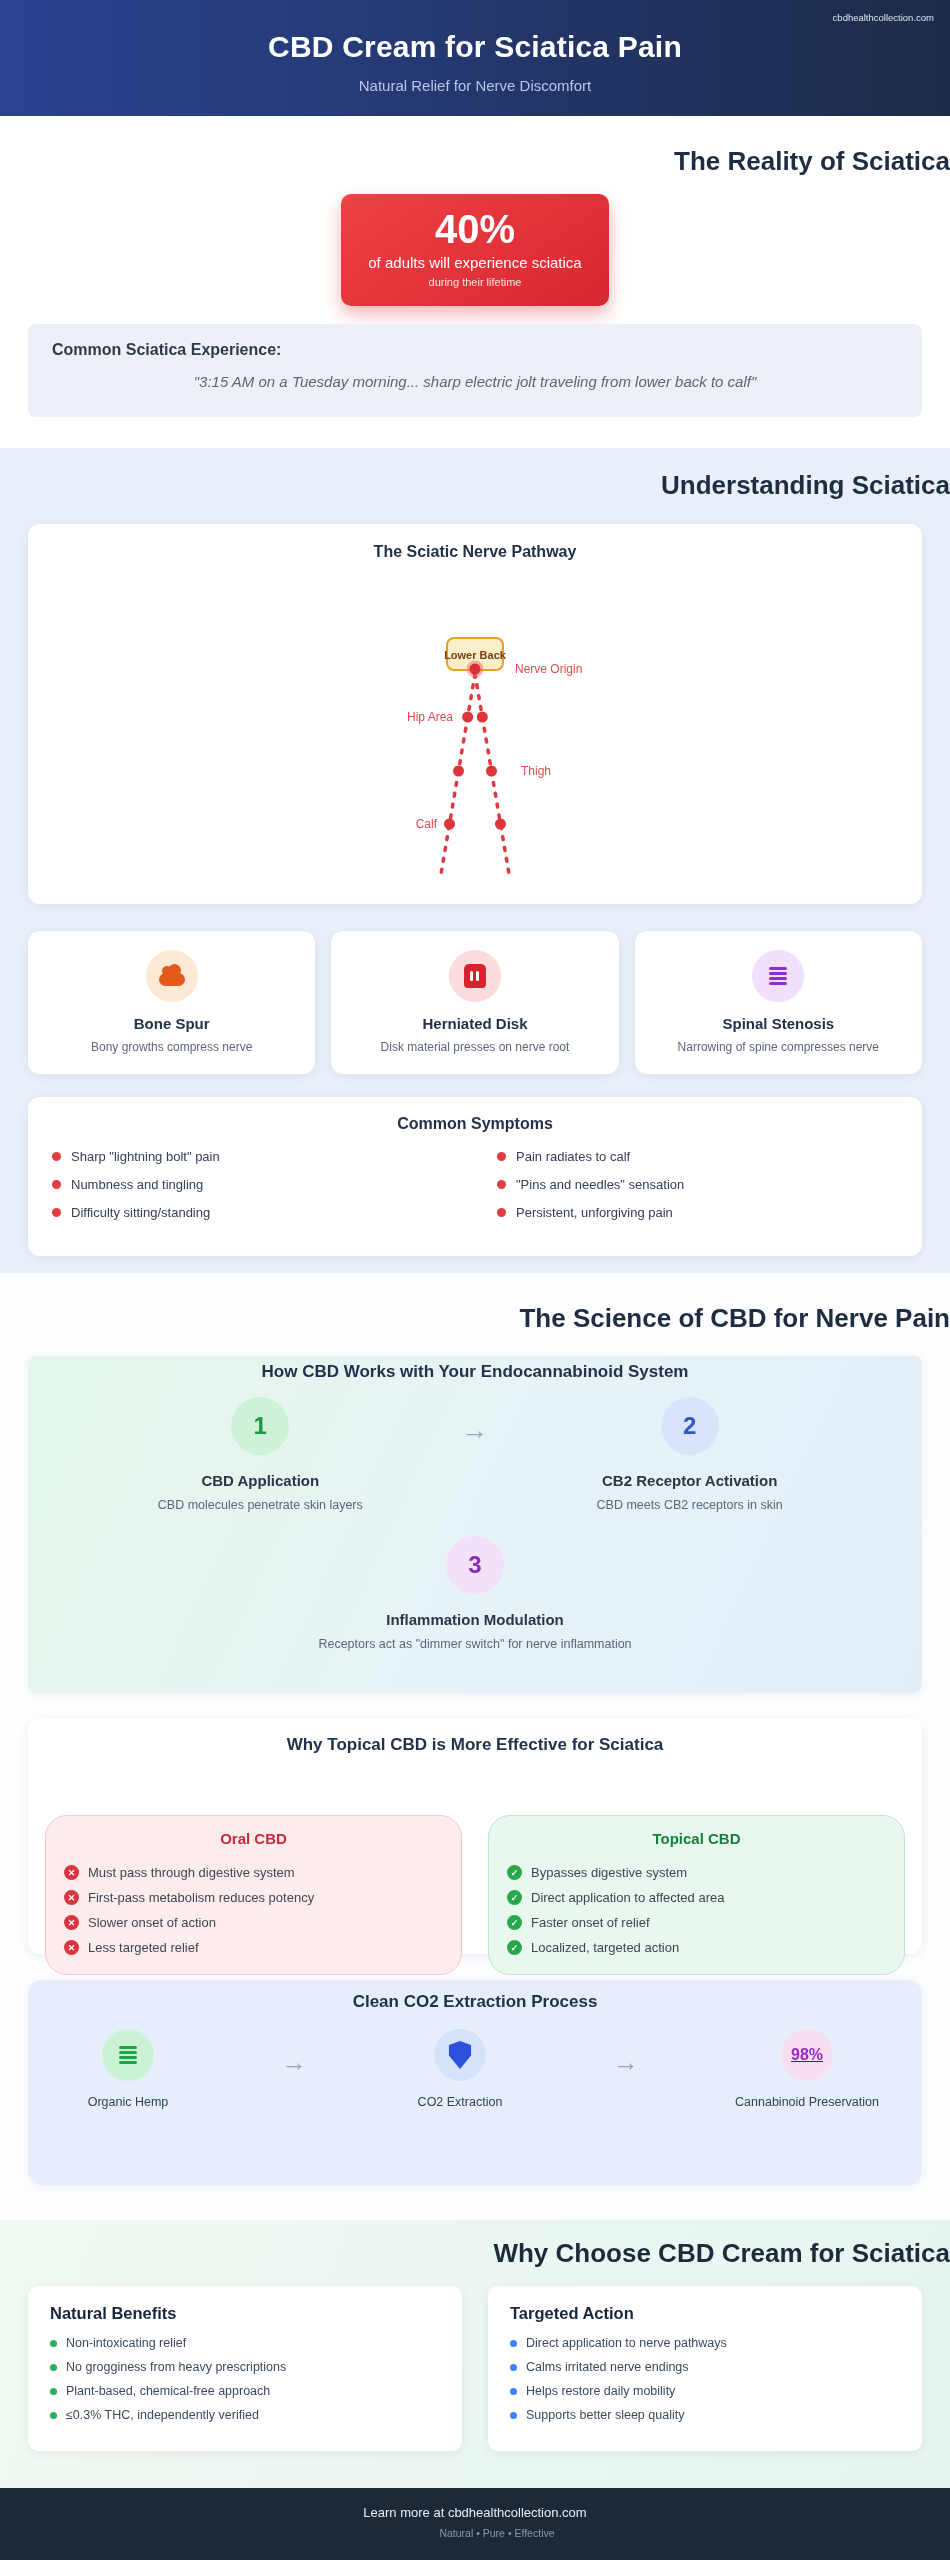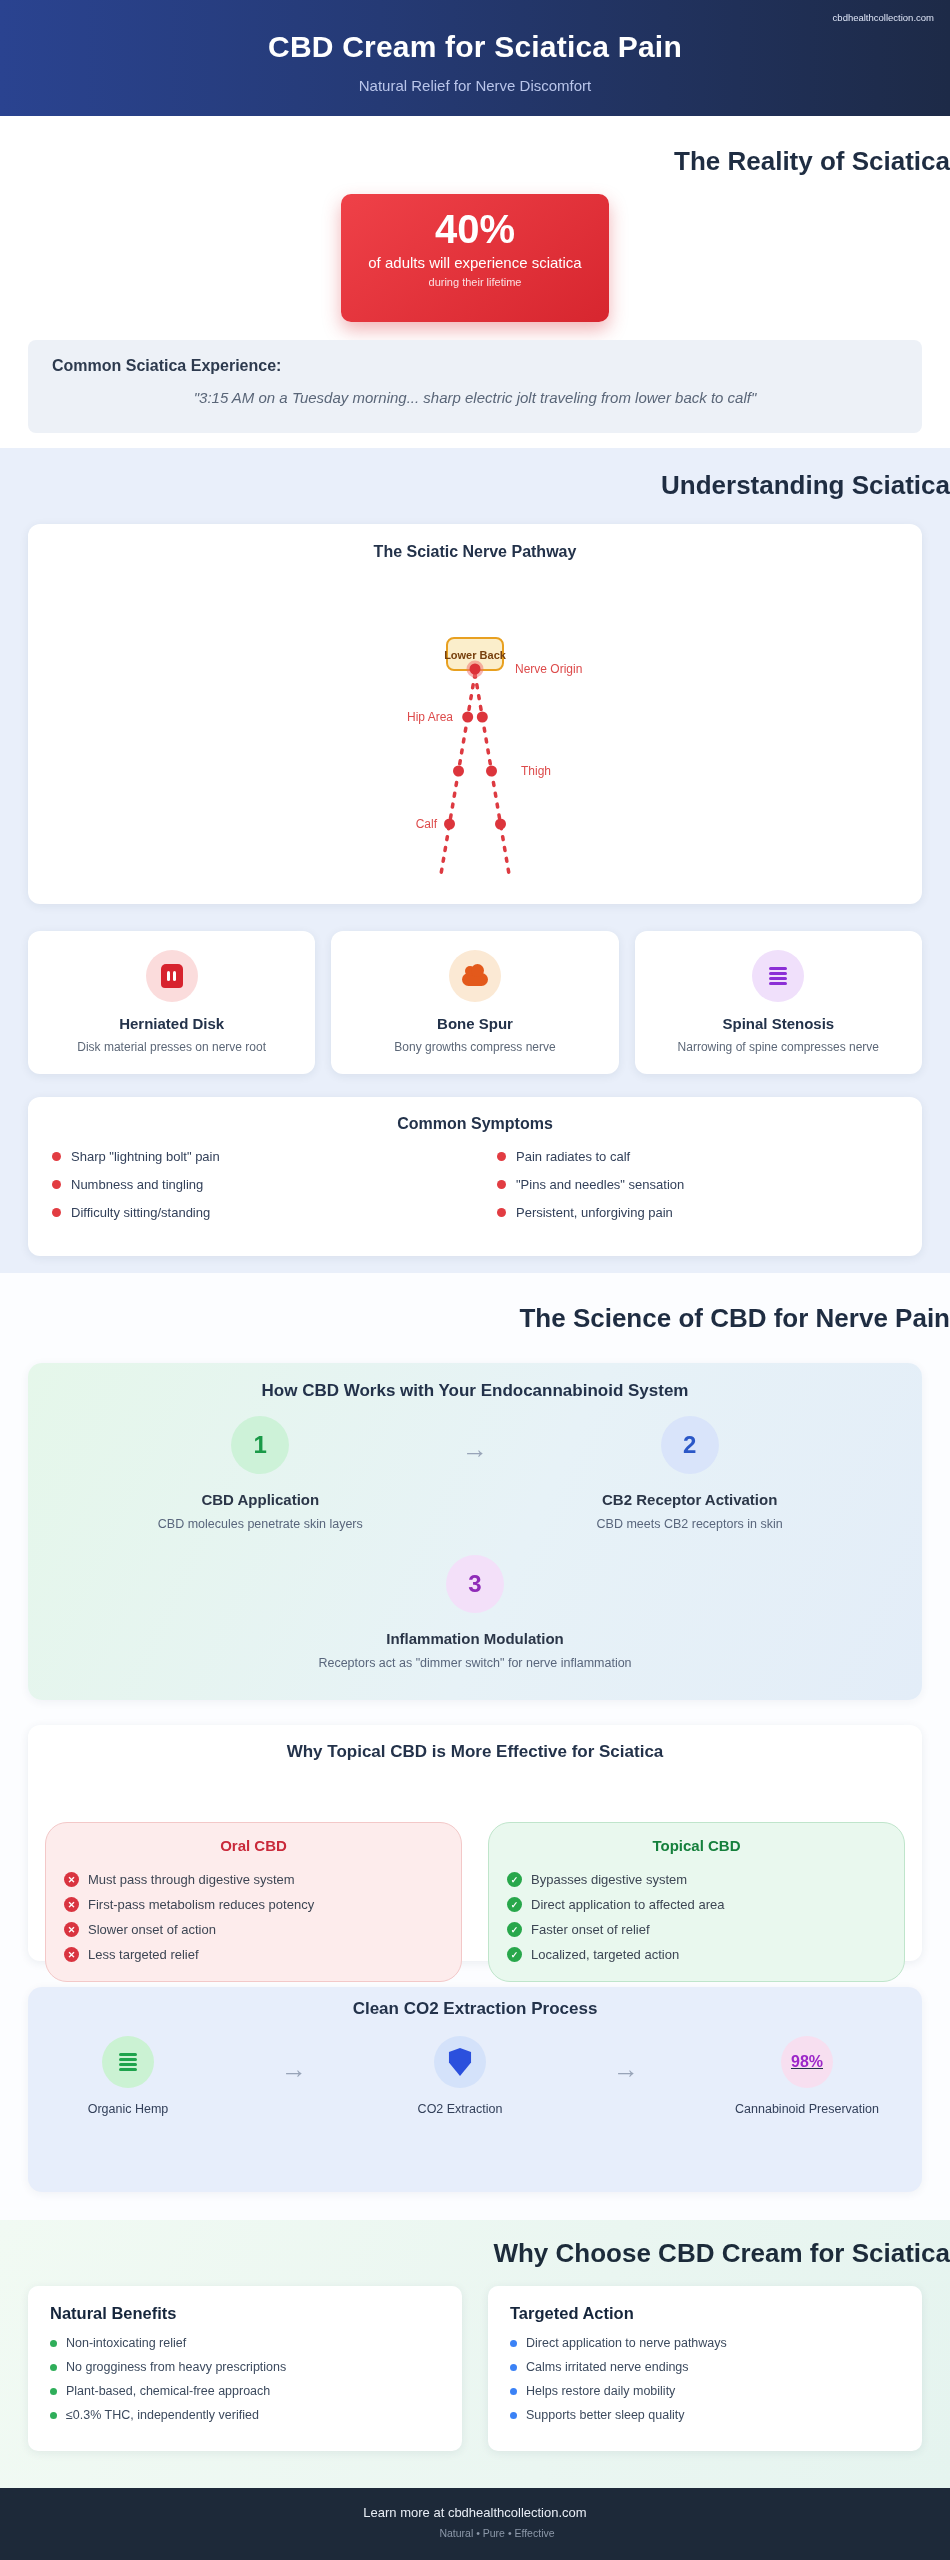--- a/index.html
+++ b/index.html
@@ -11,21 +11,21 @@
   .site-link { position:absolute; top:12px; right:16px; font-size:9.5px; color:#dfe6f7; }
   .header h1 { padding-top:30px; font-size:30px; font-weight:bold; color:#ffffff; letter-spacing:.2px; }
   .header .subtitle { margin-top:13px; font-size:15px; color:#b9c5ea; }
 
   section { overflow:hidden; }
   .h2 { text-align:right; font-size:26px; font-weight:bold; color:#1f2d42; }
 
   
   .sec-reality { height:332px; background:#ffffff; }
   .sec-reality .h2 { padding-top:30px; }
-  .stat-card { width:268px; height:128px; margin:17px auto 0; border-radius:10px; text-align:center;
+  .stat-card { width:268px; height:112px; margin:17px auto 0; border-radius:10px; text-align:center;
     background:linear-gradient(145deg,#ef4148,#d7262f); box-shadow:0 8px 18px rgba(214,40,49,.35); color:#fff; padding-top:13px; }
   .stat-value { font-size:40px; font-weight:bold; line-height:1.1; }
   .stat-line1 { font-size:15px; margin-top:3px; }
   .stat-line2 { font-size:11px; margin-top:5px; opacity:.85; }
   .experience-box { width:894px; height:93px; margin:18px auto 0; background:#edf1f7; border-radius:8px; padding:17px 24px 0; }
   .experience-label { font-size:16px; font-weight:bold; color:#2d3a4e; }
   .experience-quote { margin-top:14px; text-align:center; font-style:italic; font-size:15px; color:#5a6678; }
 
   
   .sec-understanding { height:825px; background:#e9effa; }
@@ -55,21 +55,21 @@
   .symptoms-card { width:894px; height:159px; margin:23px auto 0; padding:18px 24px 0; }
   .symptoms-grid { margin-top:16px; display:grid; grid-template-columns:1fr 1fr; column-gap:24px; row-gap:13px; }
   .symptom { display:flex; align-items:center; gap:10px; font-size:13px; color:#33415a; }
   .symptoms-grid .col-right { margin-left:10px; }
   .dot { width:9px; height:9px; border-radius:50%; flex:0 0 auto; }
   .dot-red { background:#e23c42; }
 
   
   .sec-science { height:947px; background:#fcfdff; }
   .sec-science .h2 { padding-top:30px; }
-  .how-card { width:894px; height:337px; margin:29px auto 0; border-radius:14px; padding-top:18px;
+  .how-card { width:894px; height:337px; margin:22px auto 0; border-radius:8px; padding-top:6px;
     background:linear-gradient(115deg,#e5f7ea 0%, #e7f2f7 55%, #e3edf8 100%); box-shadow:0 2px 10px rgba(30,45,80,.06); }
   .how-card .card-h3 { font-size:17px; }
   .steps-row { width:86%; margin:15px auto 0; display:grid; grid-template-columns:1fr 90px 1fr; align-items:start; }
   .step { text-align:center; }
   .step-circle { width:58px; height:58px; border-radius:50%; margin:0 auto; display:flex; align-items:center; justify-content:center; font-size:24px; font-weight:bold; }
   .sc-green { background:#cdf2d8; color:#1a9a48; }
   .sc-blue { background:#d9e4fa; color:#2b57c7; }
   .sc-purple { background:#f3e0f9; color:#8f2bb8; }
   .step-title { margin-top:17px; font-size:15px; font-weight:bold; color:#2b3648; }
   .step-desc { margin-top:9px; font-size:12.5px; color:#59667c; }
@@ -170,35 +170,35 @@
 
       <text x="200" y="107" font-size="12" fill="#dd4b4b">Nerve Origin</text>
       <text x="138" y="155" text-anchor="end" font-size="12" fill="#dd4b4b">Hip Area</text>
       <text x="206" y="209" font-size="12" fill="#dd4b4b">Thigh</text>
       <text x="122" y="262" text-anchor="end" font-size="12" fill="#dd4b4b">Calf</text>
     </svg>
   </div>
 
   <div class="causes-row">
     <div class="card cause-card">
+      <div class="icon-circle ic-peach">
+        <div class="cloud-glyph"></div>
+      </div>
+      <div class="cause-title">Bone Spur</div>
+      <div class="cause-desc">Bony growths compress nerve</div>
+    </div>
+    <div class="card cause-card">
       <div class="icon-circle ic-pink">
         <div class="disk-glyph">
             <i></i>
             <i></i>
           </div>
       </div>
       <div class="cause-title">Herniated Disk</div>
       <div class="cause-desc">Disk material presses on nerve root</div>
-    </div>
-    <div class="card cause-card">
-      <div class="icon-circle ic-peach">
-        <div class="cloud-glyph"></div>
-      </div>
-      <div class="cause-title">Bone Spur</div>
-      <div class="cause-desc">Bony growths compress nerve</div>
     </div>
     <div class="card cause-card">
       <div class="icon-circle ic-lav">
         <div class="bars-glyph bars-purple">
             <i></i>
             <i></i>
             <i></i>
             <i></i>
           </div>
       </div>

